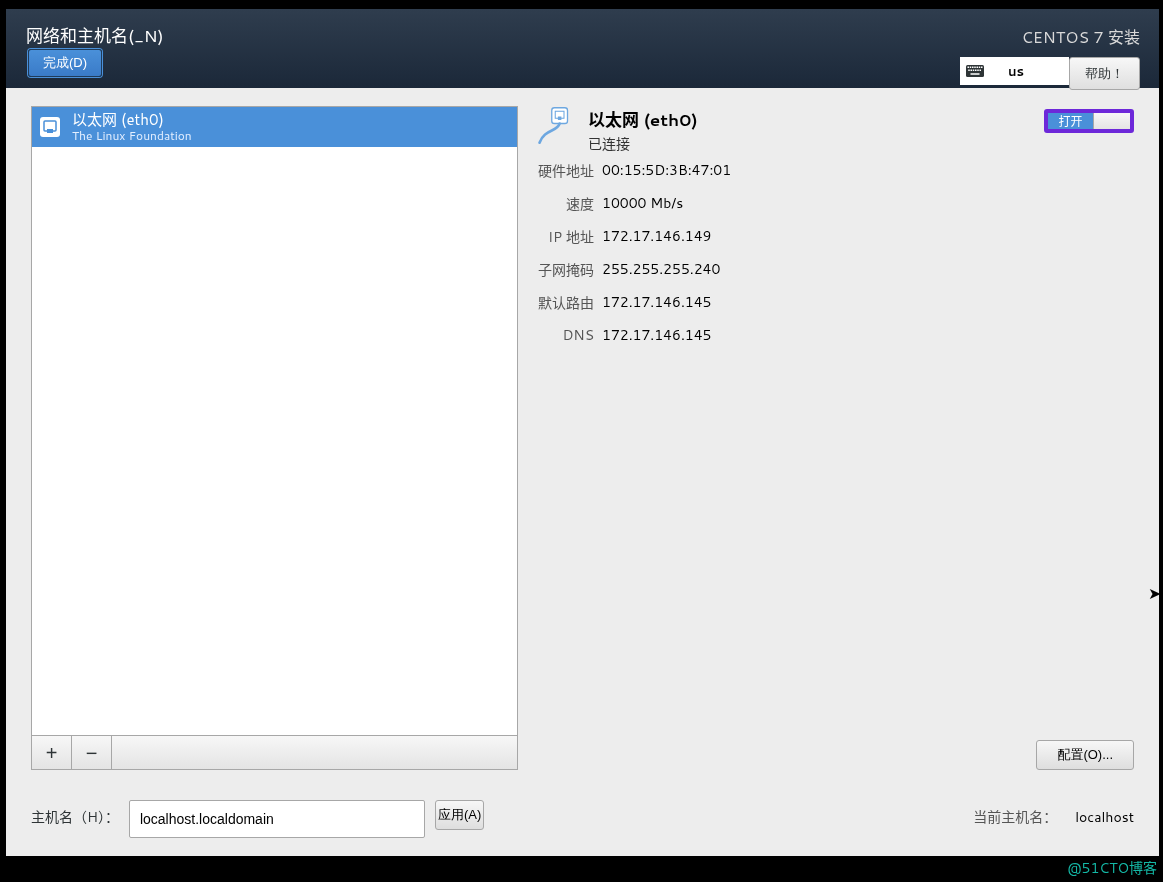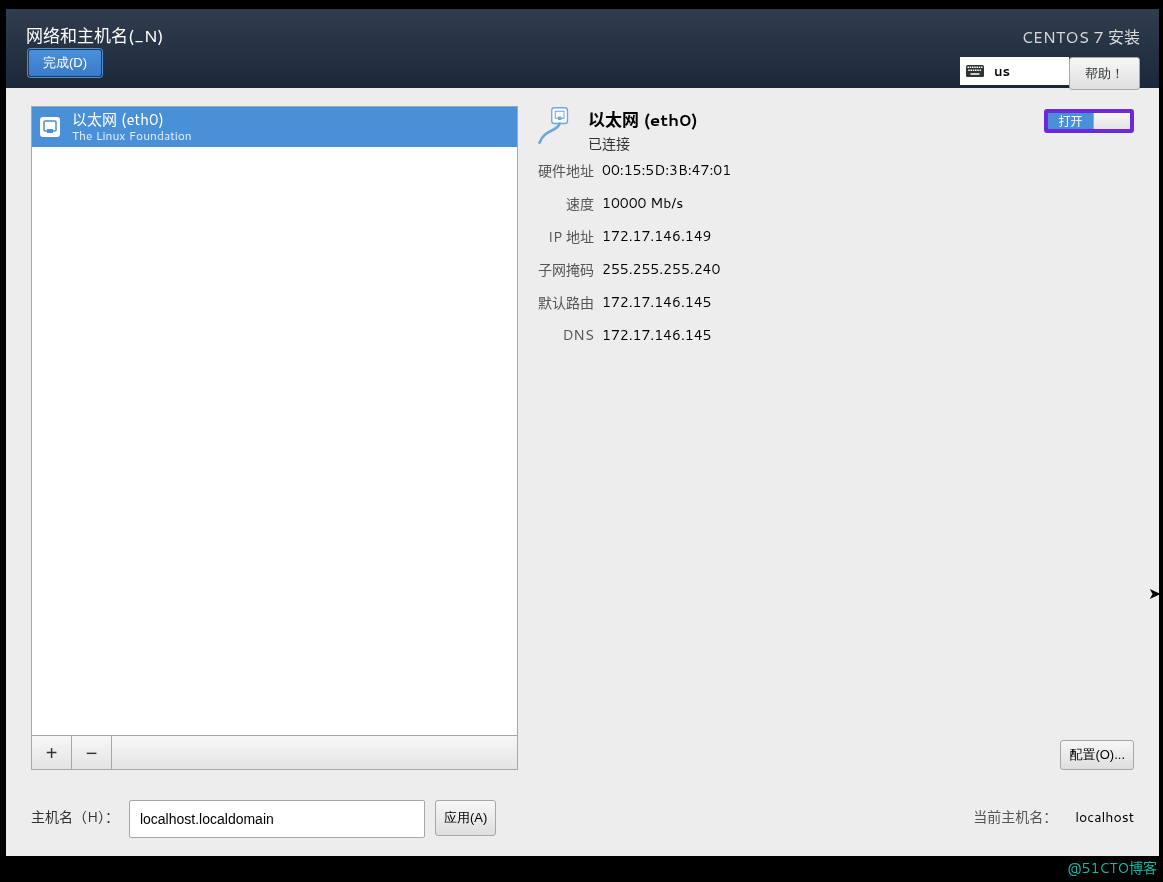--- a/index.html
+++ b/index.html
@@ -43,21 +43,21 @@
 }
 .lang-help-row {
   position: absolute; right: 19px; top: 48px;
   display: flex; gap: 0;
 }
 .lang-box {
   width: 109px; height: 28px;
   background: #fff;
   display: flex; align-items: center;
   padding: 0 6px;
-  gap: 10px;
+  gap: 24px;
 }
 .kb-icon { width: 18px; height: 14px; }
 .lang-text { font-weight: bold; color: #000; font-size: 13px; }
 .help-btn {
   height: 33px; padding: 0 15px;
   background: linear-gradient(180deg, #f7f7f7 0%, #dfdfdf 100%);
   border: 1px solid #a7a7a7;
   border-radius: 3px;
   font-size: 13px; color: #2e3436;
   cursor: pointer;
@@ -115,35 +115,35 @@
   margin-top:3px;
   display:grid;
   grid-template-columns: 58px auto;
   column-gap: 8px; row-gap: 12px;
   font-size:14px;
 }
 .dk { color:#555; text-align:right; white-space:nowrap; }
 .dv { color:#000; }
 .config-btn {
   position:absolute; right:0; bottom:0;
-  height:30px; padding:0 8px;
+  height:30px; padding:0 20px;
   background: linear-gradient(180deg,#f7f7f7 0%,#dedede 100%);
   border:1px solid #a7a7a7; border-radius:3px;
   font-size:13px; cursor:pointer;
 }
 .footer {
   height: 86px;
   display:flex; align-items:flex-start;
   padding: 30px 25px 0 25px;
   gap:10px;
 }
 .hn-label { font-size:14px; color:#2e3436; padding-top:6px;}
 .hn-input { width:296px; height:38px; border:1px solid #a7a7a7; border-radius:2px;
   padding:0 10px; font-size:14px; background:#fff;}
-.apply-btn { height:36px; padding:0 8px;
+.apply-btn { height:30px; padding:0 2px;
   background: linear-gradient(180deg,#f7f7f7 0%,#dedede 100%);
   border:1px solid #a7a7a7; border-radius:3px; font-size:13px; cursor:pointer;}
 .footer-right { margin-left:auto; display:flex; gap:18px; align-items:center; padding-top:6px;}
 .cur-label { font-size:14px; color:#555; }
 .cur-value { font-size:14px; color:#000; }
 .watermark { position:absolute; right:6px; bottom:4px; color:#14b8a6; font-size:14px;margin-top:32px;}
 .cursor { position:absolute; left:1148px; top:581px; font-size:16px; color:#000; pointer-events:none;}
 </style>
 </head>
 <body>

